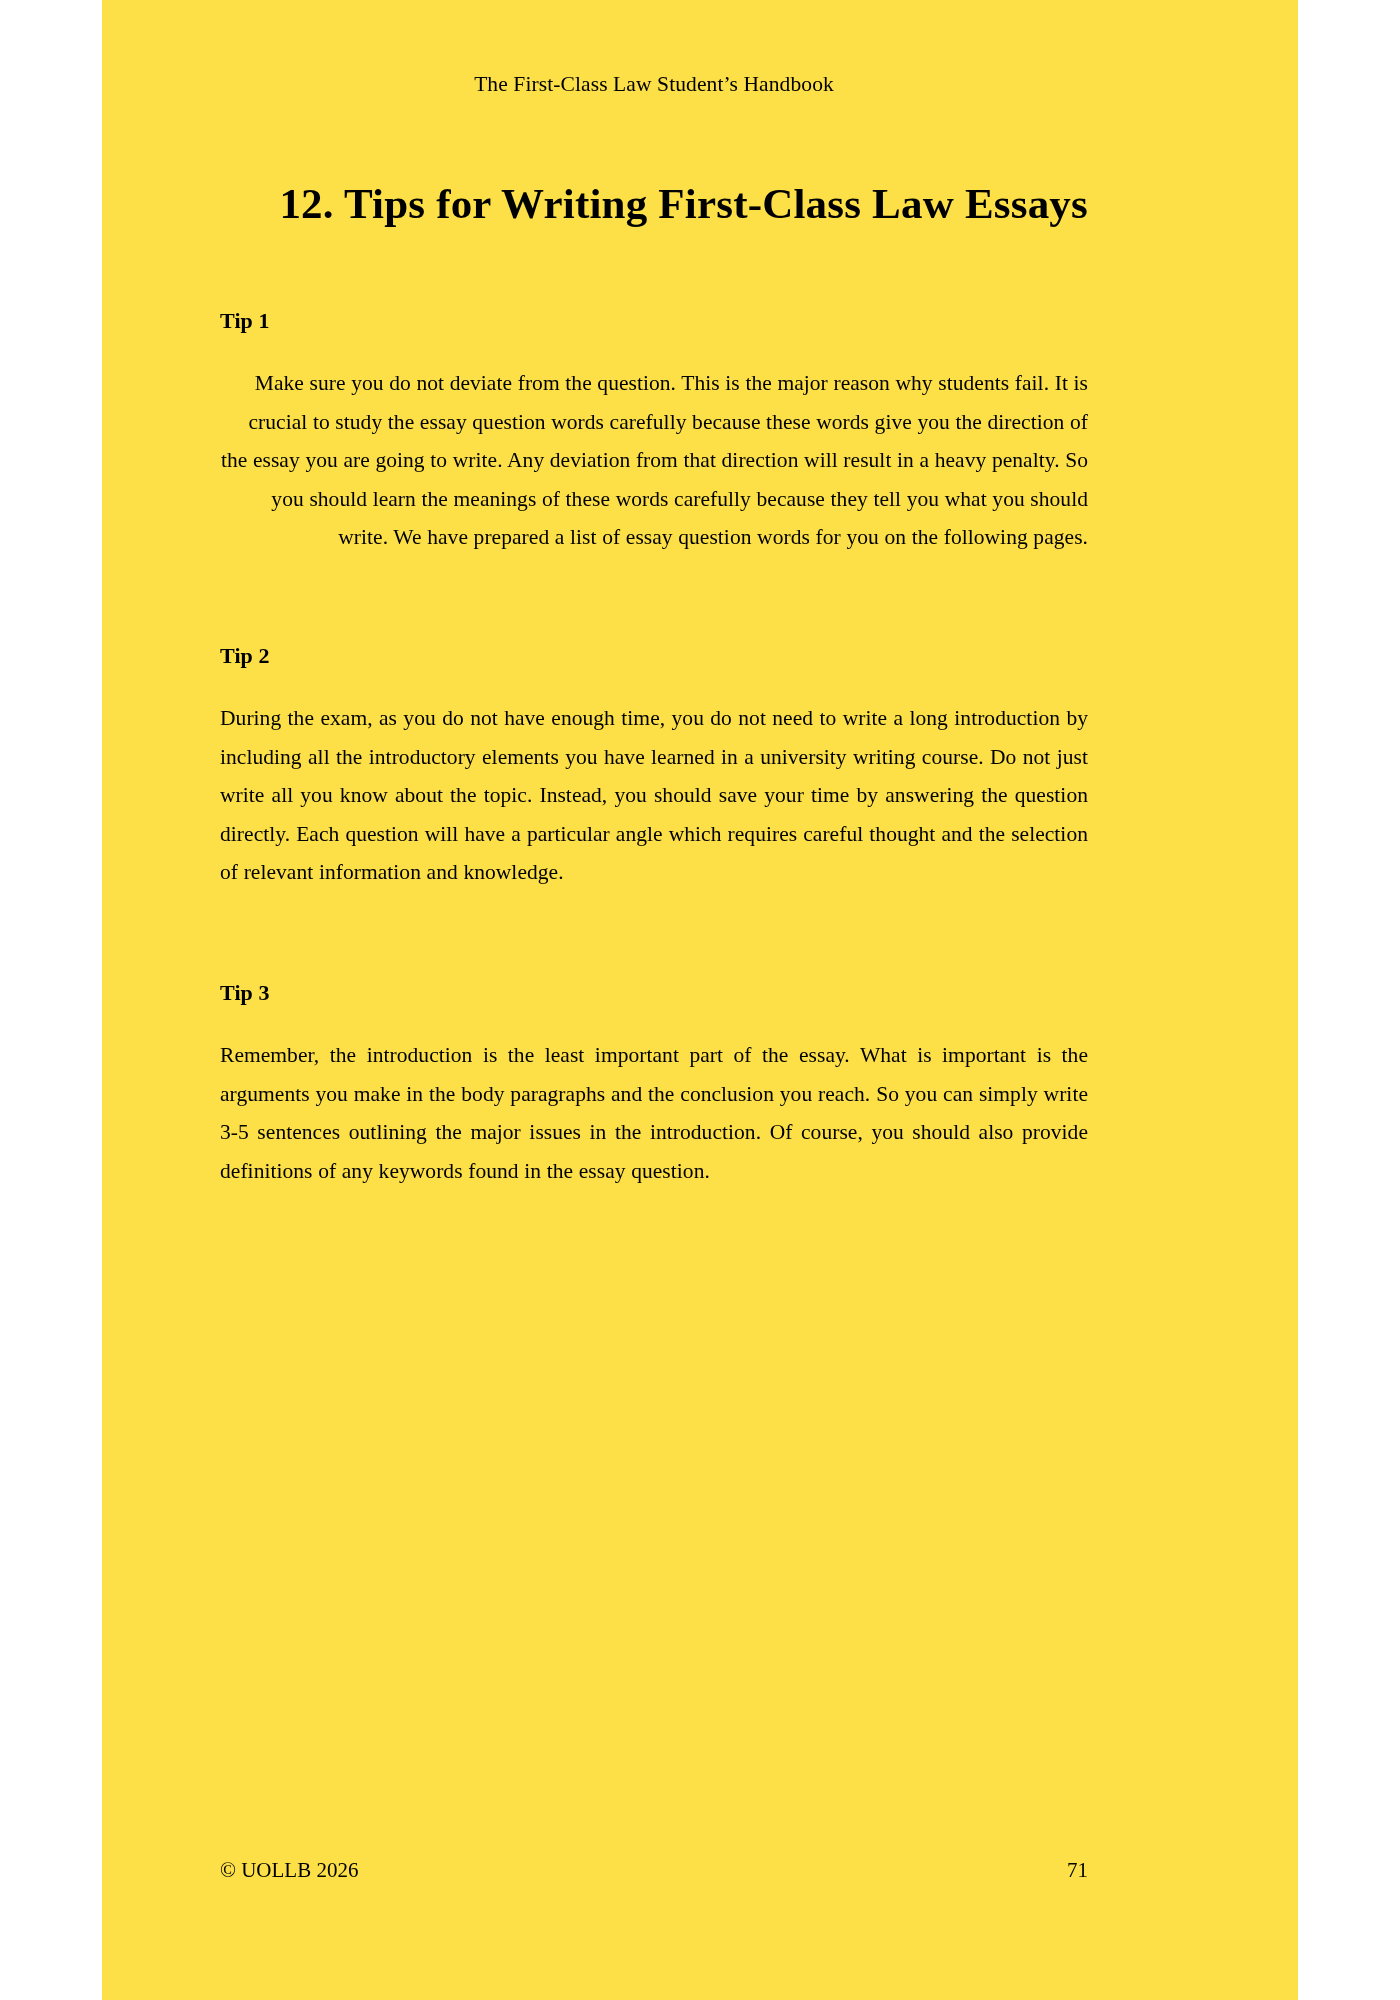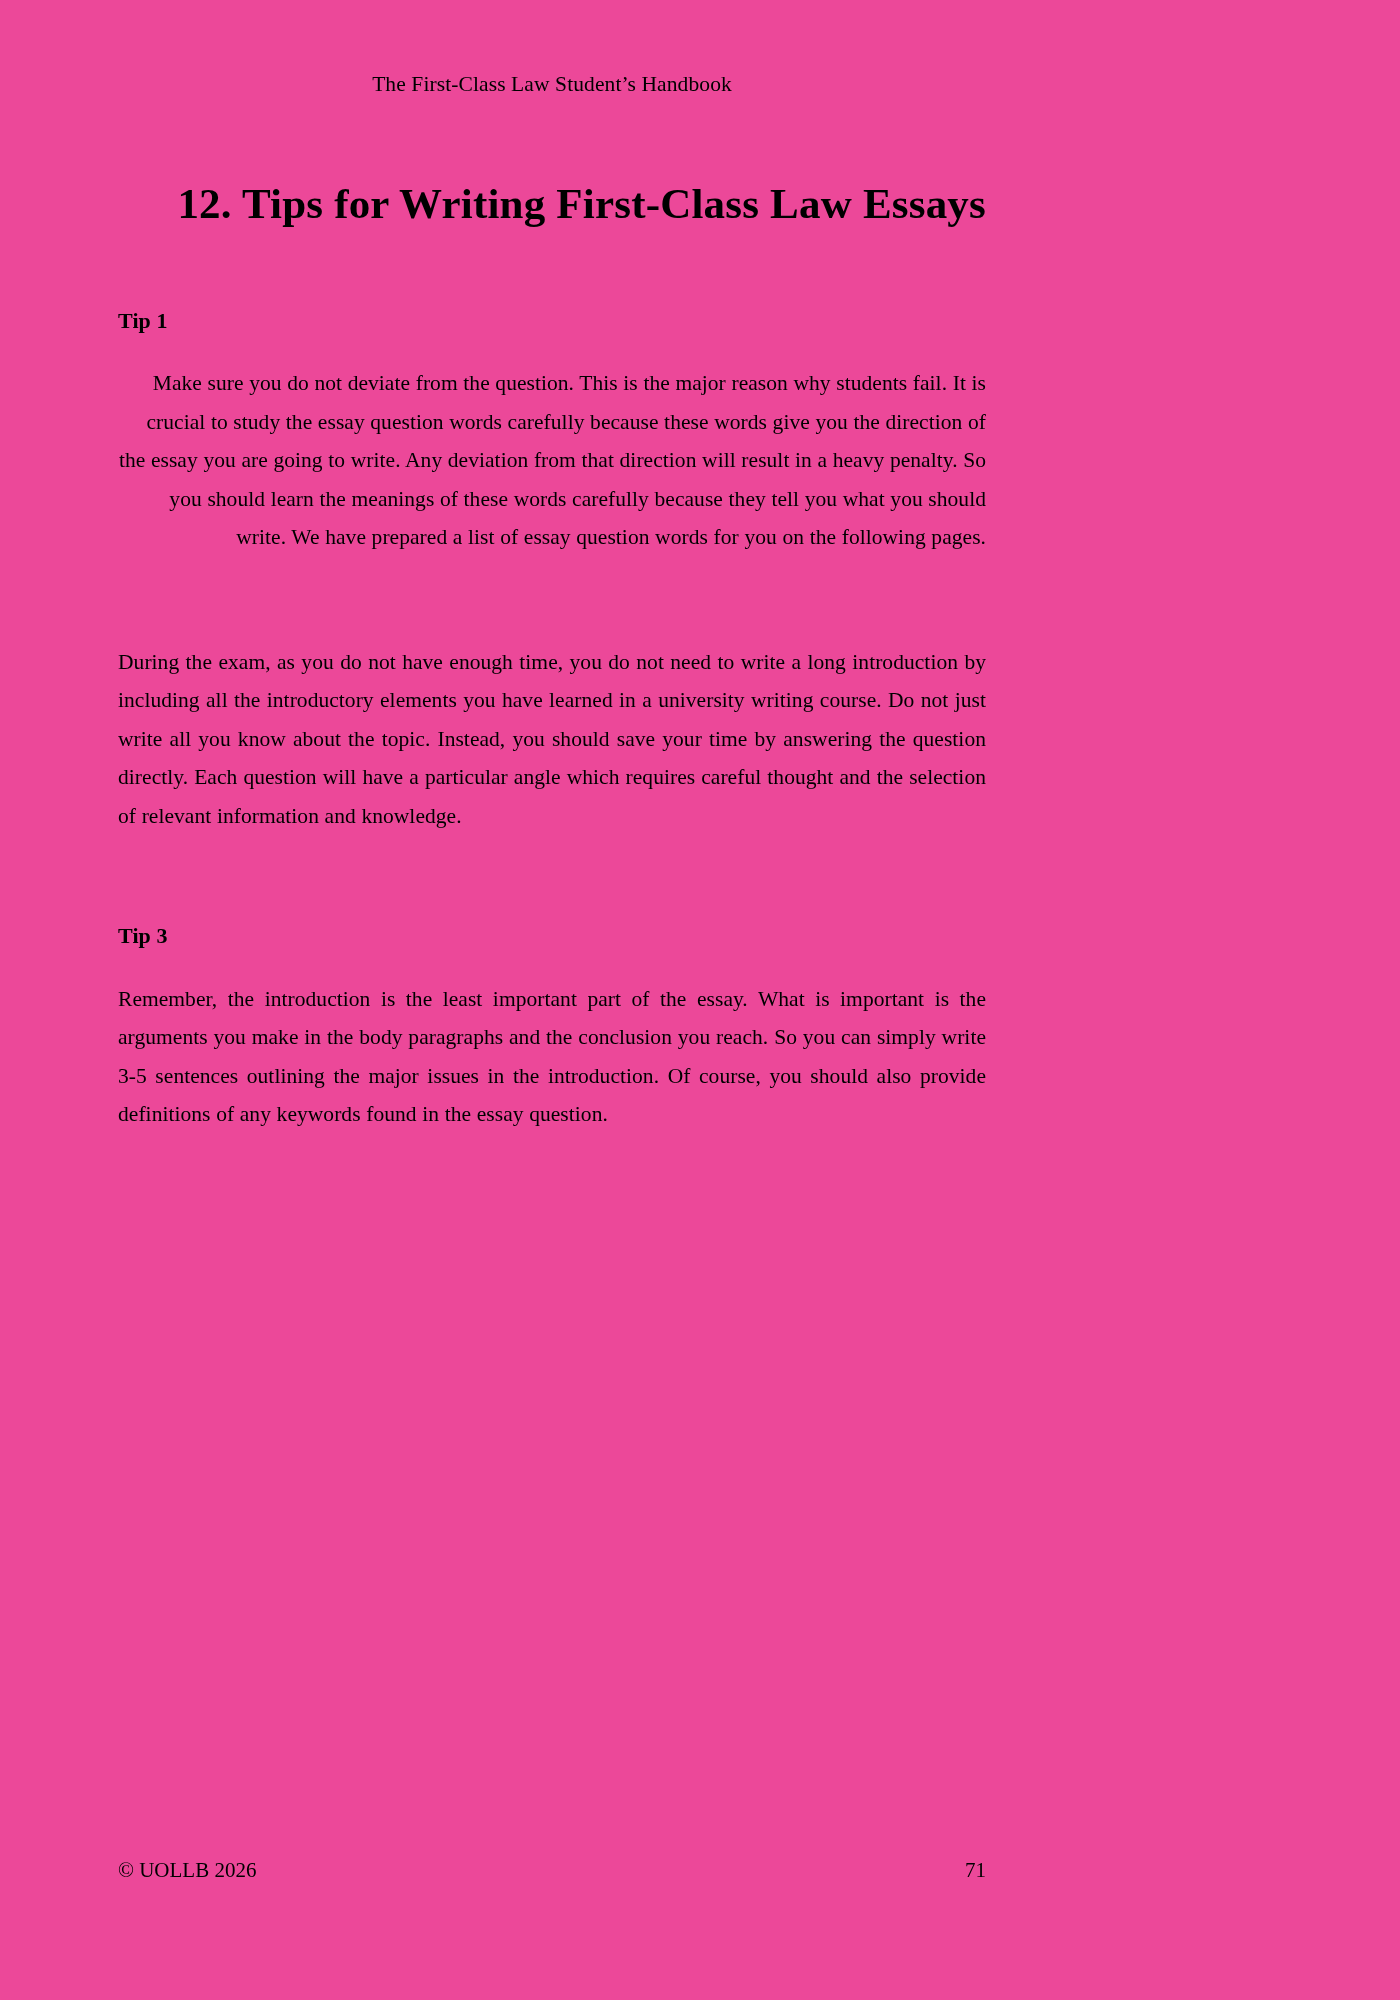--- a/index.html
+++ b/index.html
@@ -6,23 +6,23 @@
     margin: 0;
     padding: 0;
     background: #ffffff;
   }
   body {
     font-family: "Liberation Serif", "DejaVu Serif", serif;
     color: #000000;
   }
   .page {
     position: relative;
-    width: 1400px;
+    width: 1196px;
     height: 2000px;
-    background: #ec4899;
+    background: #fde047;
     margin: 0 auto;
     box-sizing: border-box;
     overflow: hidden;
   }
   .running-head {
     position: absolute;
     left: 118px;
     top: 72px;
     width: 868px;
     text-align: center;
@@ -104,20 +104,21 @@
   <div class="body-area">
 
     <section class="tip-block">
       <h2 class="tip-heading">Tip 1</h2>
       <p class="tip-body flush">Make sure you do not deviate from the question. This is the major reason why students fail. It is crucial to study the essay question words carefully because these words give you the direction of the essay you are going to write. Any deviation from that direction will result in a heavy penalty. So you should learn the meanings of these words carefully because they tell you what you should write. We have prepared a list of essay question words for you on the following pages.</p>
     </section>
 
     <div class="spacer-1"></div>
 
     <section class="tip-block">
+      <h2 class="tip-heading">Tip 2</h2>
       <p class="tip-body">During the exam, as you do not have enough time, you do not need to write a long introduction by including all the introductory elements you have learned in a university writing course. Do not just write all you know about the topic. Instead, you should save your time by answering the question directly. Each question will have a particular angle which requires careful thought and the selection of relevant information and knowledge.</p>
     </section>
 
     <div class="spacer-2"></div>
 
     <section class="tip-block">
       <h2 class="tip-heading">Tip 3</h2>
       <p class="tip-body">Remember, the introduction is the least important part of the essay. What is important is the arguments you make in the body paragraphs and the conclusion you reach. So you can simply write 3-5 sentences outlining the major issues in the introduction. Of course, you should also provide definitions of any keywords found in the essay question.</p>
     </section>
 

